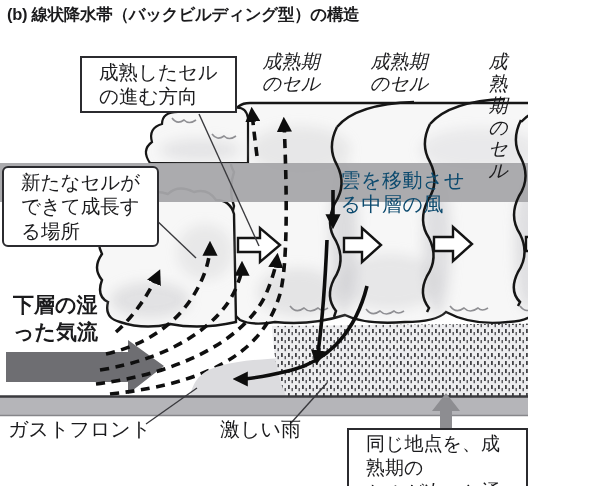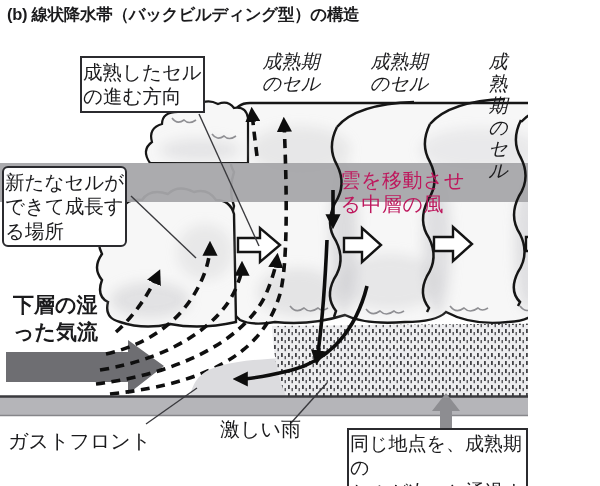--- a/index.html
+++ b/index.html
@@ -5,24 +5,24 @@
   html,body{margin:0;padding:0;background:#fff;}
   #stage{
     position:relative;width:528px;height:486px;background:#ffffff;overflow:hidden;
     font-family:"Liberation Sans","DejaVu Sans",sans-serif;color:#1b1b1d;
   }
   #diagram{position:absolute;left:0;top:0;}
   .lbl{position:absolute;white-space:pre-line;line-height:1.18;color:#1b1b1d;}
   .title{left:7px;top:5px;font-size:16.5px;font-weight:600;letter-spacing:-0.3px;}
   .callout{
     position:absolute;background:#ffffff;border:2px solid #2b2b2f;
-    padding:2px 1px;font-size:19.5px;line-height:1.25;white-space:pre-line;z-index:5;
+    padding:2px 17px;font-size:19.5px;line-height:1.25;white-space:pre-line;z-index:5;
   }
   .cell-lbl{font-size:19px;text-align:center;transform:translateX(-50%);line-height:1.15;font-style:italic;}
-  .band-lbl{font-size:20px;font-weight:500;transform:translateX(-50%);color:#be185d;letter-spacing:0.5px;}
+  .band-lbl{font-size:20px;font-weight:500;transform:translateX(-50%);color:#0c4a6e;letter-spacing:0.5px;}
   .ground-lbl{font-size:20px;}
 </style>
 </head>
 <body>
 
 <div id="stage">
 
   <svg id="diagram" width="600" height="486" viewBox="0 0 600 486">
     <defs>
       <filter id="soft" x="-50%" y="-50%" width="200%" height="200%">
@@ -145,20 +145,20 @@
 
   <div class="lbl band-lbl" style="left:403px;top:169px;">雲を移動させる中層の風</div>
 
   <div class="callout" style="left:2px;top:166px;border-radius:6px;">新たなセルが
 できて成長す
 る場所</div>
 
   <div class="lbl ground-lbl" style="left:13px;top:291px;line-height:1.3;font-size:21px;font-weight:bold;">下層の湿
 った気流</div>
 
-  <div class="lbl ground-lbl" style="left:8px;top:418px;margin-top:12px;">ガストフロント</div>
+  <div class="lbl ground-lbl" style="left:8px;top:418px;">ガストフロント</div>
 
   <div class="lbl ground-lbl" style="left:220px;top:418px;">激しい雨</div>
 
   <div class="callout" style="left:347px;top:428px;font-size:19px;">同じ地点を、成熟期の
 セルが次々と通過する</div>
 
 </div>
 
 </body></html>

